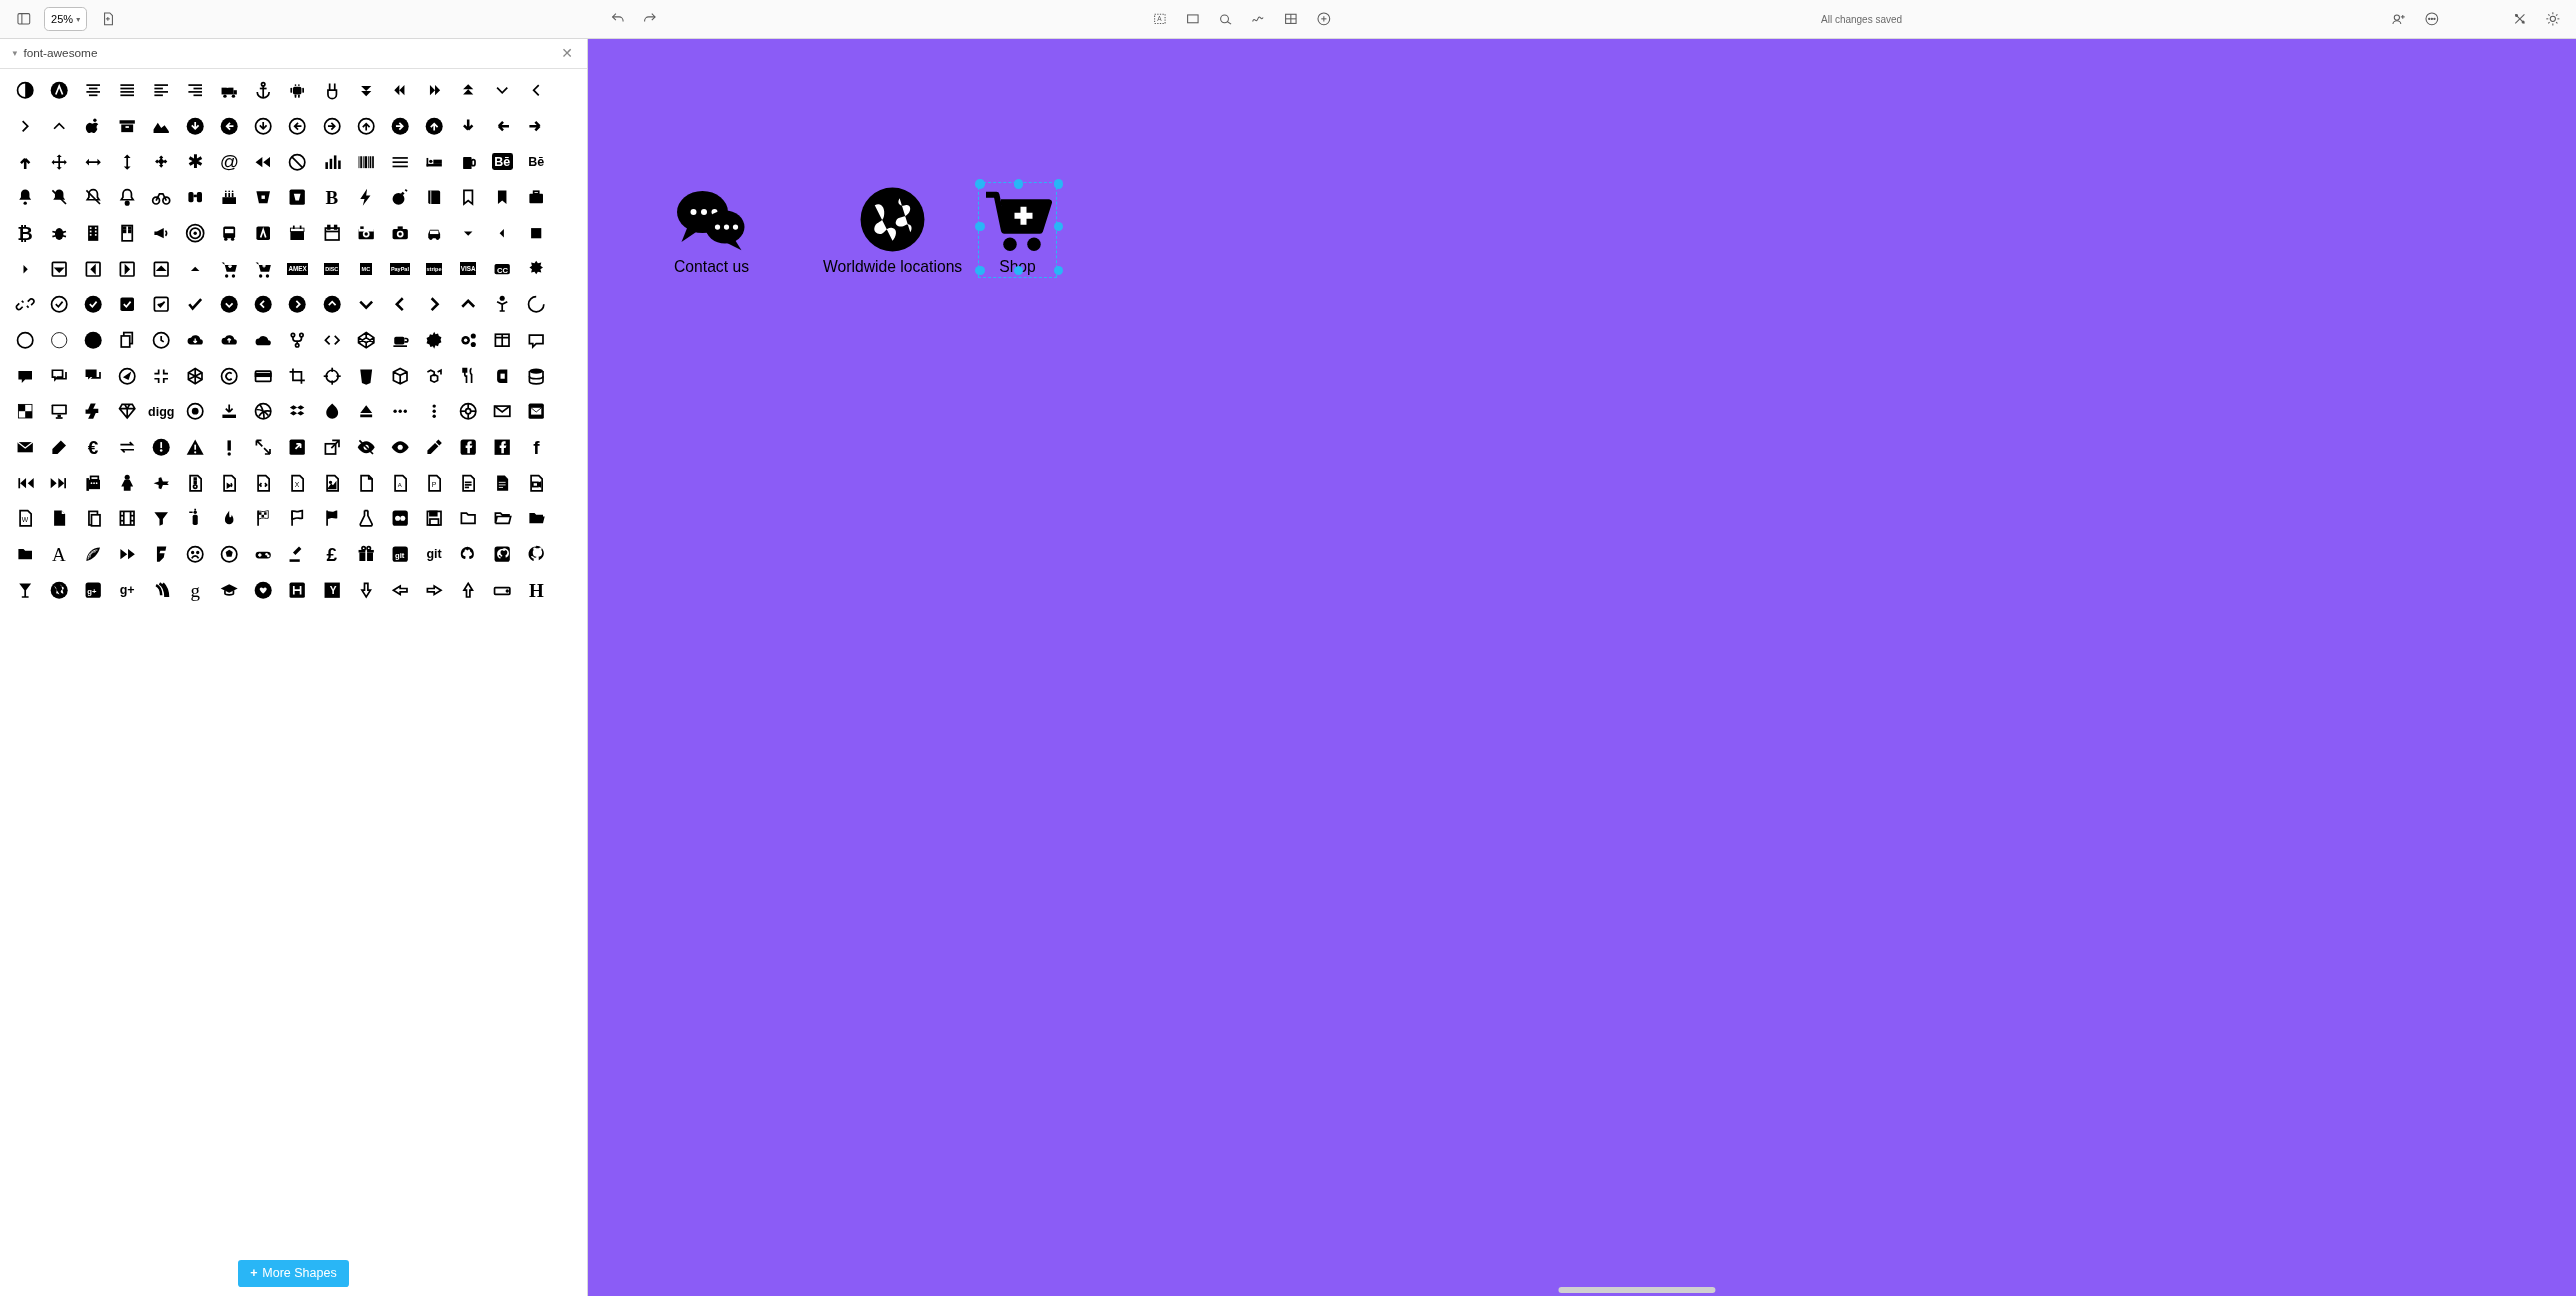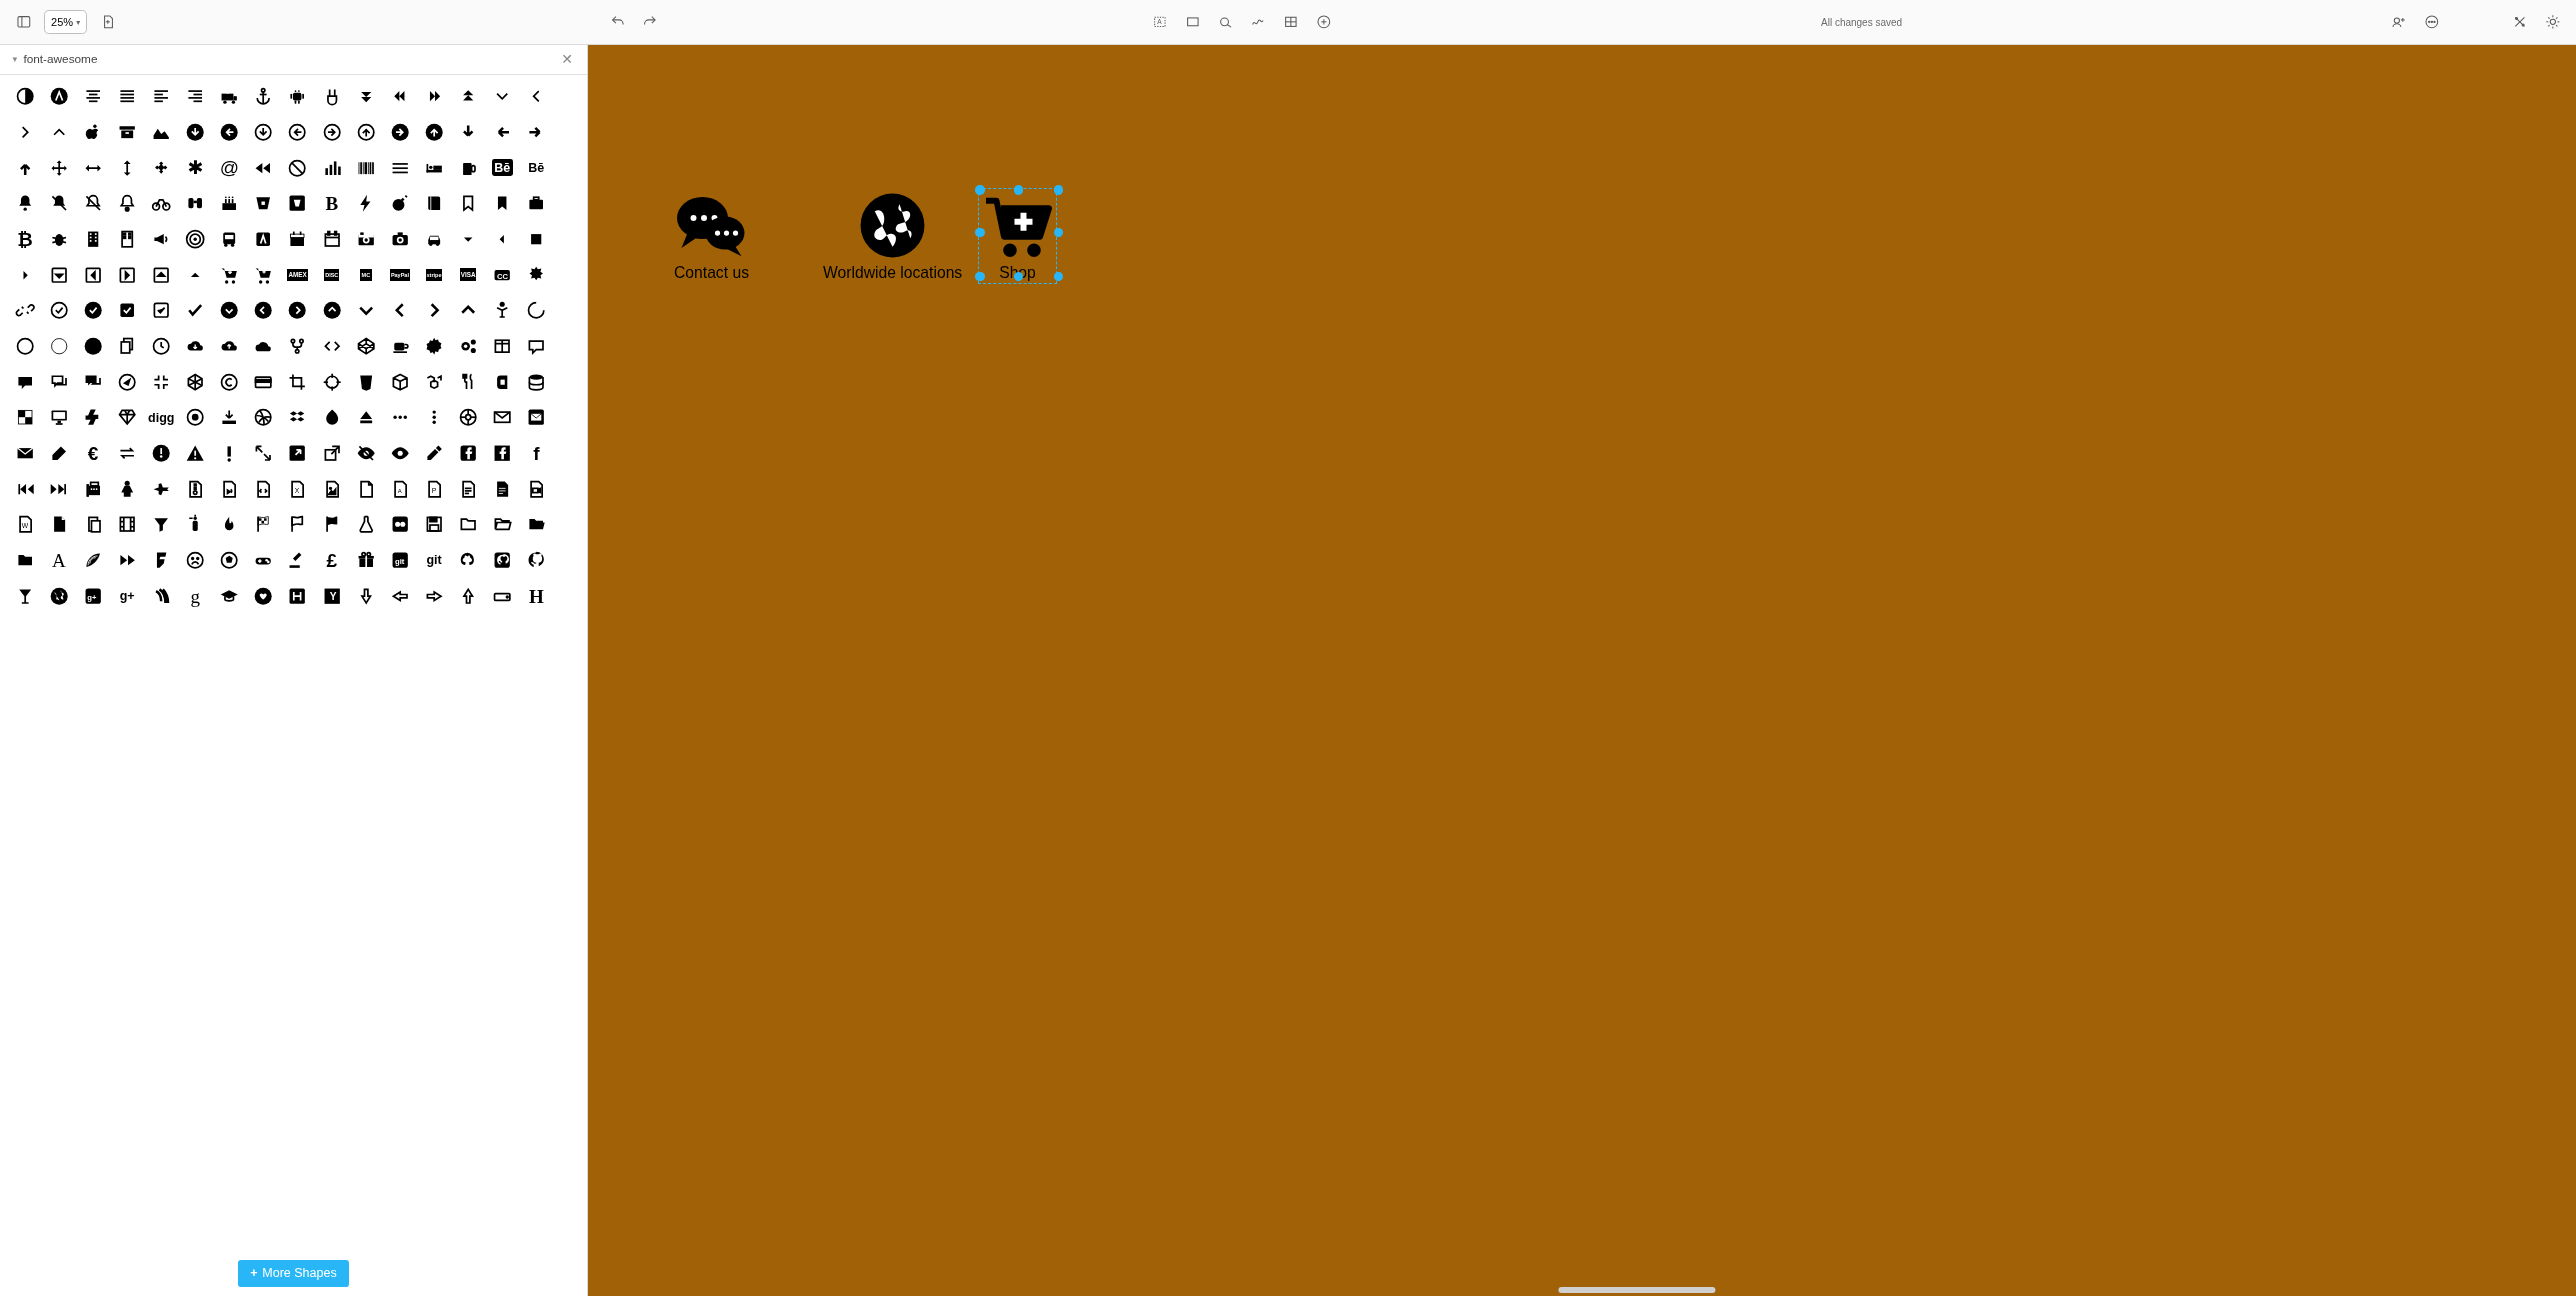--- a/index.html
+++ b/index.html
@@ -2,21 +2,21 @@
 <html style="font-size:12.5px"><head>
 <meta charset="utf-8">
 <style>
 * { box-sizing: border-box; margin: 0; padding: 0; }
 body { font-family: -apple-system, BlinkMacSystemFont, "Segoe UI", Helvetica, Arial, sans-serif; background: #fff; color: #000; overflow: hidden; }
 
 .app { display: flex; flex-direction: column; height: 100vh; width: 100vw; }
 
 
 .toolbar {
-  display: flex; align-items: center; height: 45px;
+  display: flex; align-items: center; height: 39px;
   border-bottom: 0.8px solid #d9d9d9; padding: 0 11px; gap: 7.8px;
   background: #fafafa;
 }
 .toolbar .group { display: flex; align-items: center; gap: 7.8px; }
 .tool-btn {
   width: 25px; height: 25px; display: flex; align-items: center; justify-content: center;
   border-radius: 3.1px; color: #5a5a5a; cursor: pointer;
 }
 .tool-btn svg { width: 15.7px; height: 15.7px; stroke: currentColor; fill: none; stroke-width: 1.6; }
 
@@ -59,21 +59,21 @@
 .icon-cell svg { width: 20.4px; height: 20.4px; }
 .icon-cell .txt-icon { font-weight: 700; font-size: 12.5px; font-family: Arial, sans-serif; }
 
 .more-shapes-bar { padding: 9.4px; display: flex; justify-content: center; }
 .more-shapes-btn {
   background: #29b6f6; color: #fff; border: none; border-radius: 3.1px;
   padding: 6.3px 12.5px; font-size: 12.5px; cursor: pointer; display: flex; align-items: center; gap: 4.7px;
 }
 
 
-.canvas-wrap { flex: 1; position: relative; background: #a16207; overflow: auto; }
+.canvas-wrap { flex: 1; position: relative; background: #8b5cf6; overflow: auto; }
 .canvas { position: absolute; inset: 0; }
 
 .canvas-item { position: absolute; text-align: center; }
 .canvas-item .label { margin-top: 3.1px; font-size: 15.7px; color: #000; }
 .canvas-item svg { display: block; margin: 0 auto; }
 
 
 .selected .sel-box {
   position: absolute; inset: -1.6px;
   border: 0.8px dashed #29b6f6;

